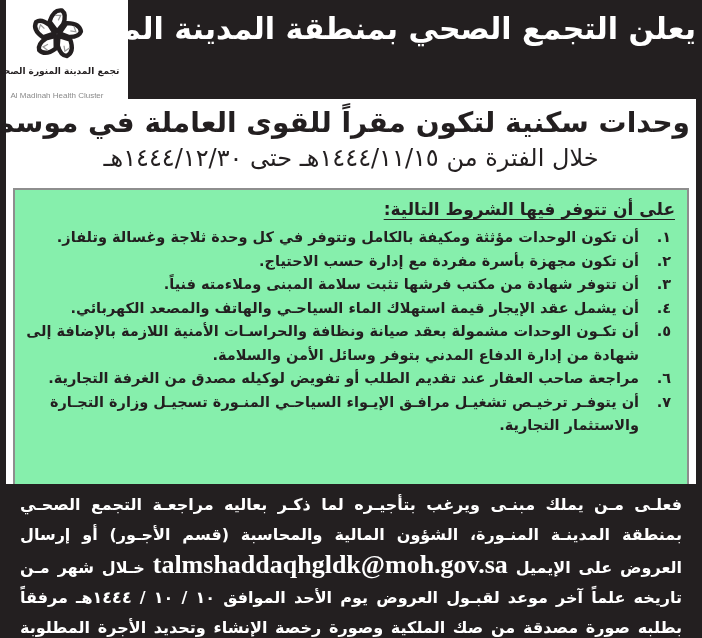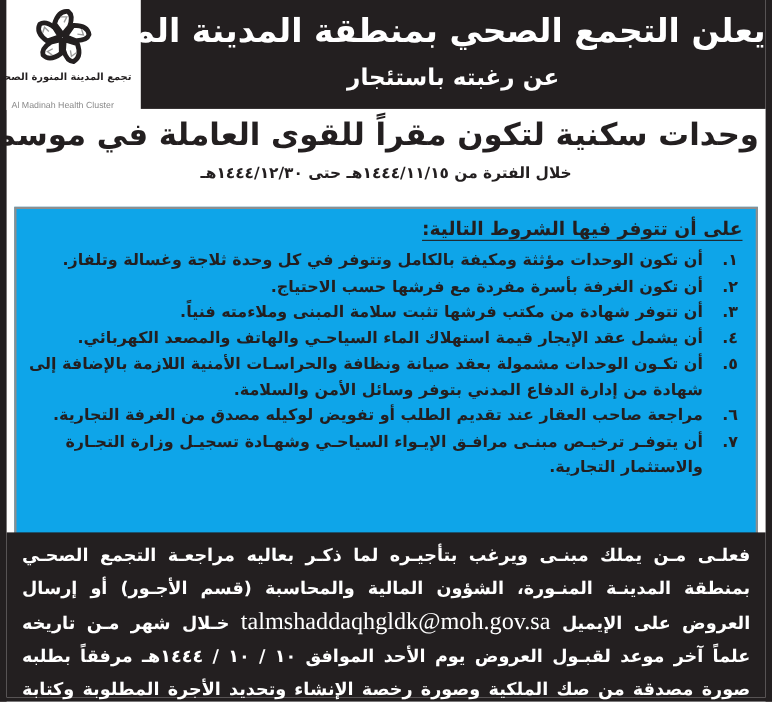--- a/index.html
+++ b/index.html
@@ -45,27 +45,27 @@
     .headline {
       position: absolute; left: 6px; right: 6px; top: 100px;
       text-align: center; direction: rtl; color: #231f20;
     }
     .headline-main {
       font-family: "DejaVu Sans", sans-serif; font-weight: bold;
       font-size: 28px; line-height: 40px; margin-top: 3px; white-space: nowrap;
       letter-spacing: -0.5px;
     }
     .headline-period {
-      font-family: "DejaVu Sans", sans-serif; font-weight: bold;
-      font-size: 14px; line-height: 30px; white-space: nowrap;
+      font-family: "DejaVu Sans", sans-serif; font-weight: normal;
+      font-size: 24px; line-height: 30px; white-space: nowrap;
     }
     
     .conditions {
       position: absolute; left: 7px; right: 7px; top: 188px; height: 380px;
-      background: #0ea5e9; border: 2px solid #8e8e8e;
+      background: #86efac; border: 2px solid #8e8e8e;
       direction: rtl; color: #231f20;
       padding: 6px 12px 0 4px;
     }
     .cond-heading {
       font-family: "DejaVu Sans", sans-serif; font-weight: bold;
       font-size: 17px; line-height: 26px; text-decoration: underline;
       text-underline-offset: 4px; margin-bottom: 4px;
     }
     .cond-list { list-style: none; }
     .cond-item {
@@ -80,22 +80,22 @@
       position: absolute; left: 0; right: 0; top: 484px; bottom: 0;
       background: #231f20; color: #ffffff; direction: rtl;
       padding: 6px 14px 0 14px;
     }
     .footer-p {
       font-family: "DejaVu Sans", sans-serif; font-weight: bold;
       font-size: 16px; line-height: 30px; text-align: justify;
       text-align-last: justify;
     }
     .email {
-      font-family: "Liberation Serif", serif; font-weight: normal;
-      font-size: 22px; direction: ltr; unicode-bidi: isolate;
+      font-family: "Liberation Serif", serif; font-weight: bold;
+      font-size: 26px; direction: ltr; unicode-bidi: isolate;
       letter-spacing: 0px;
     }
   </style>
 </head>
 <body>
 
 <div class="frame">
 
   <div class="logo-box">
     <svg class="logo-mark" viewBox="0 0 100 100">
@@ -133,58 +133,57 @@
             <path d="M47 20 L56 20 L52 28"></path>
           </g>
       </g>
     </svg>
     <div class="logo-ar">تجمع المدينة المنورة الصحي</div>
     <div class="logo-en">Al Madinah Health Cluster</div>
   </div>
 
   <div class="header-band">
     <div class="header-title">يعلن التجمع الصحي بمنطقة المدينة المنورة</div>
-    <div class="header-sub">عن رغبته باستئجار</div>
   </div>
 
   <div class="headline">
     <div class="headline-main">وحدات سكنية لتكون مقراً للقوى العاملة في موسم الحج</div>
     <div class="headline-period">خلال الفترة من ١٤٤٤/١١/١٥هـ حتى ١٤٤٤/١٢/٣٠هـ</div>
   </div>
 
   <div class="conditions">
     <div class="cond-heading">على أن تتوفر فيها الشروط التالية:</div>
     <ol class="cond-list">
       <li class="cond-item">
         <span class="cond-num">١.</span>
         <span class="cond-text">أن تكون الوحدات مؤثثة ومكيفة بالكامل وتتوفر في كل وحدة ثلاجة وغسالة وتلفاز.</span>
       </li>
       <li class="cond-item">
         <span class="cond-num">٢.</span>
-        <span class="cond-text">أن تكون الغرفة بأسرة مفردة مع فرشها حسب الاحتياج.</span>
+        <span class="cond-text">أن تكون مجهزة بأسرة مفردة مع إدارة حسب الاحتياج.</span>
       </li>
       <li class="cond-item">
         <span class="cond-num">٣.</span>
         <span class="cond-text">أن تتوفر شهادة من مكتب فرشها تثبت سلامة المبنى وملاءمته فنياً.</span>
       </li>
       <li class="cond-item">
         <span class="cond-num">٤.</span>
         <span class="cond-text">أن يشمل عقد الإيجار قيمة استهلاك الماء السياحـي والهاتف والمصعد الكهربائي.</span>
       </li>
       <li class="cond-item">
         <span class="cond-num">٥.</span>
         <span class="cond-text">أن تكـون الوحدات مشمولة بعقد صيانة ونظافة والحراسـات الأمنية اللازمة بالإضافة إلى شهادة من إدارة الدفاع المدني بتوفر وسائل الأمن والسلامة.</span>
       </li>
       <li class="cond-item">
         <span class="cond-num">٦.</span>
         <span class="cond-text">مراجعة صاحب العقار عند تقديم الطلب أو تفويض لوكيله مصدق من الغرفة التجارية.</span>
       </li>
       <li class="cond-item">
         <span class="cond-num">٧.</span>
-        <span class="cond-text">أن يتوفـر ترخيـص مبنـى مرافـق الإيـواء السياحـي وشهـادة تسجيـل وزارة التجـارة والاستثمار التجارية.</span>
+        <span class="cond-text">أن يتوفـر ترخيـص تشغيـل مرافـق الإيـواء السياحـي المنـورة تسجيـل وزارة التجـارة والاستثمار التجارية.</span>
       </li>
     </ol>
   </div>
 
   <div class="footer-band">
     <p class="footer-p">
       <span>فعلـى مـن يملك مبنـى ويرغب بتأجيـره لما ذكـر بعاليه مراجعـة التجمع الصحـي بمنطقة المدينـة المنـورة، الشؤون المالية والمحاسبة (قسم الأجـور) أو إرسال العروض على الإيميل</span>
       <span class="email">talmshaddaqhgldk@moh.gov.sa</span>
       <span>خـلال شهر مـن تاريخه علماً آخر موعد لقبـول العروض يوم الأحد الموافق ١٠ / ١٠ / ١٤٤٤هـ مرفقاً بطلبه صورة مصدقة من صك الملكية وصورة رخصة الإنشاء وتحديد الأجرة المطلوبة وكتابة العنوان كاملاً.</span>
     </p>

